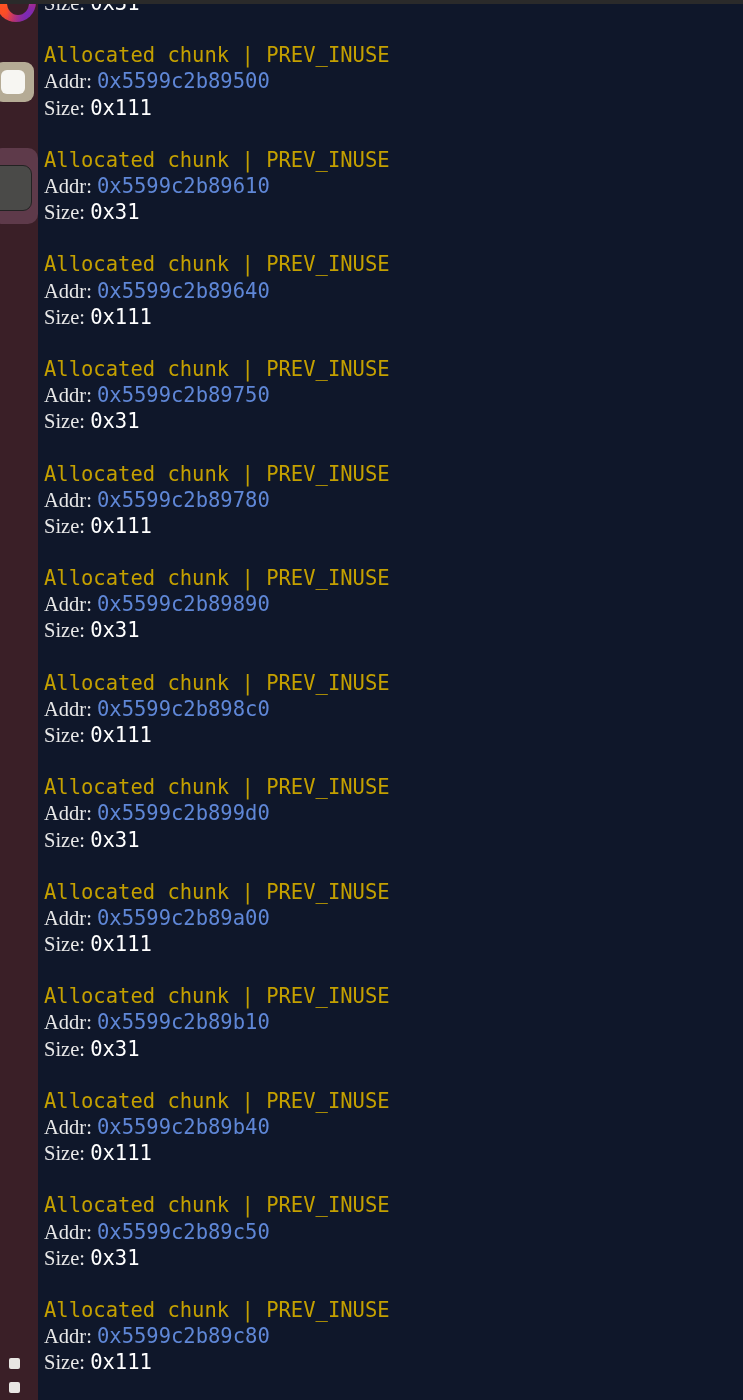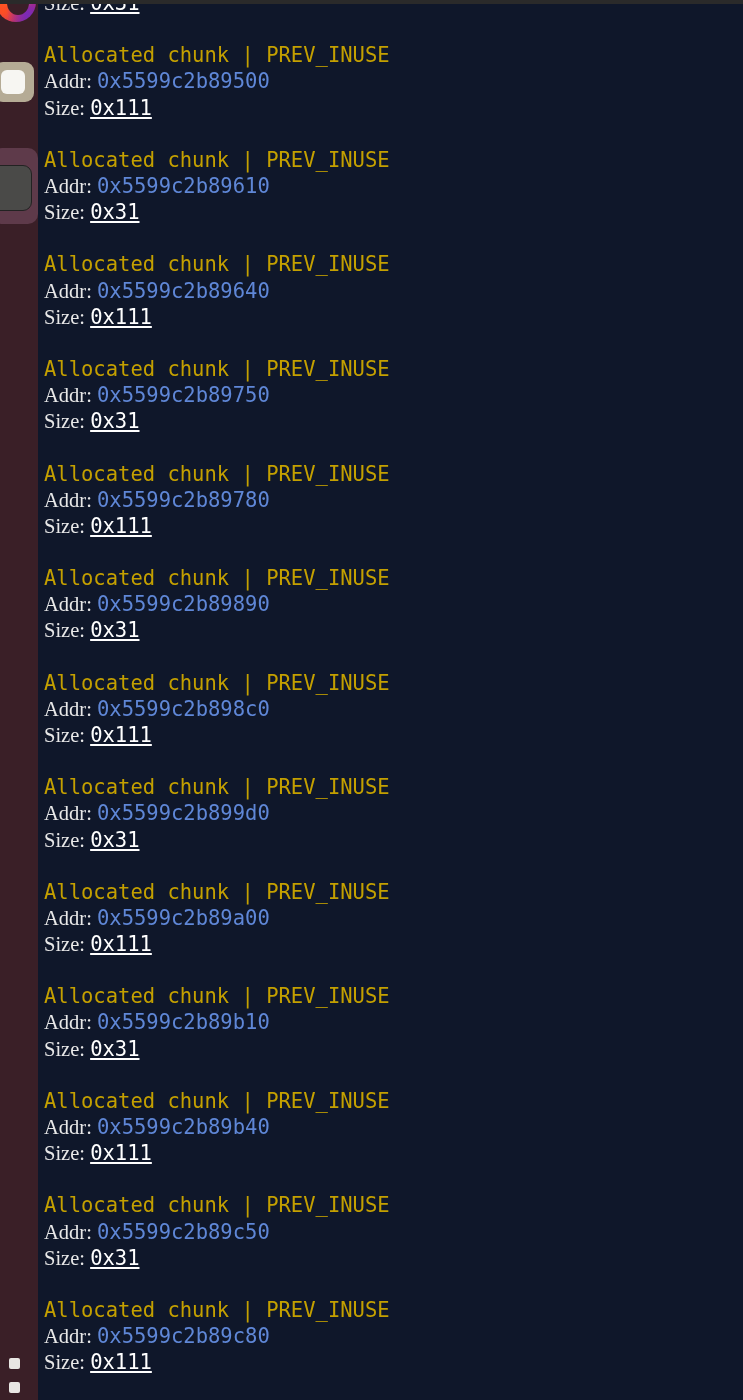--- a/index.html
+++ b/index.html
@@ -154,21 +154,21 @@
   }
 
   .line { height: 26.15px; }
   .line.blank { }
 
   .t-head   { color: #c4a000; }
   .t-flagsep{ color: #c4a000; }
   .t-flag   { color: #c4a000; }
   .t-label  { color: #e8e8e8; font-family: Liberation Serif, serif; }
   .t-addr   { color: #5f87d7; }
-  .t-size   { color: #ffffff; text-decoration: underline; }
+  .t-size   { color: #ffffff; }
 </style>
 </head>
 <body>
 
 <div id="topbar"></div>
 
 <div id="dock">
 
   <div class="dock-slot" id="dock-icon-firefox">
     <div class="ff"></div>

